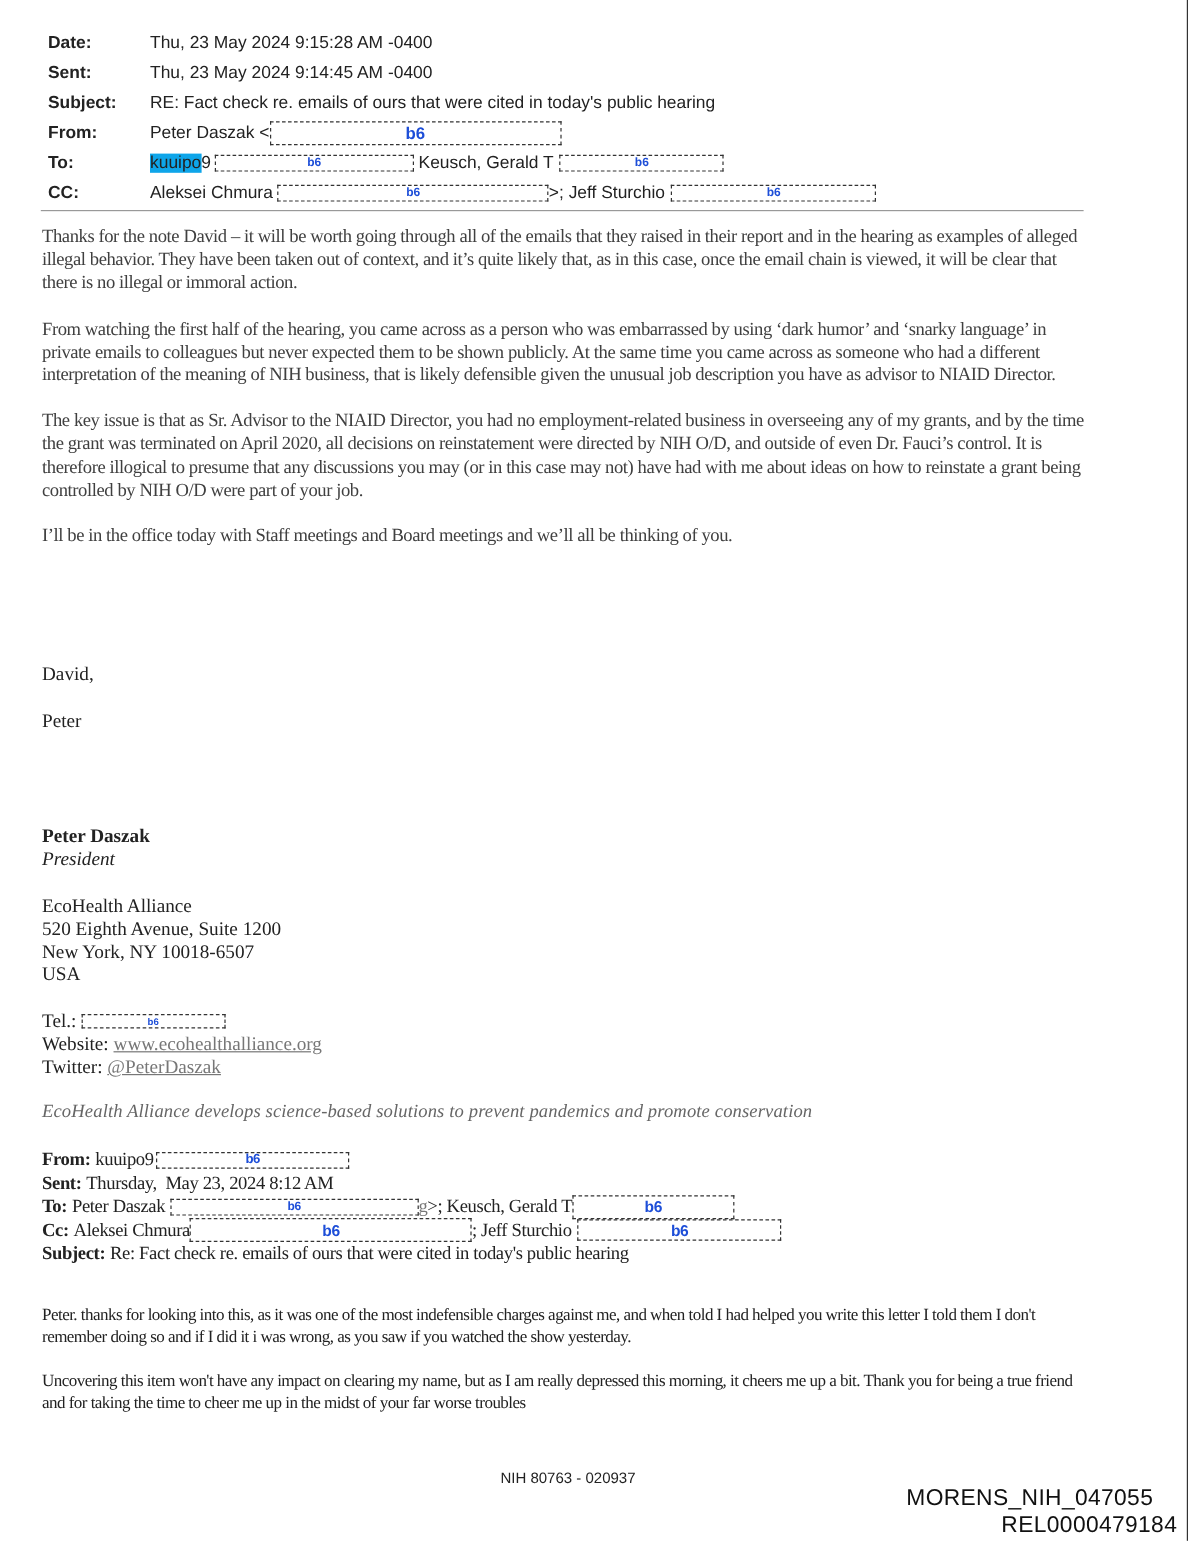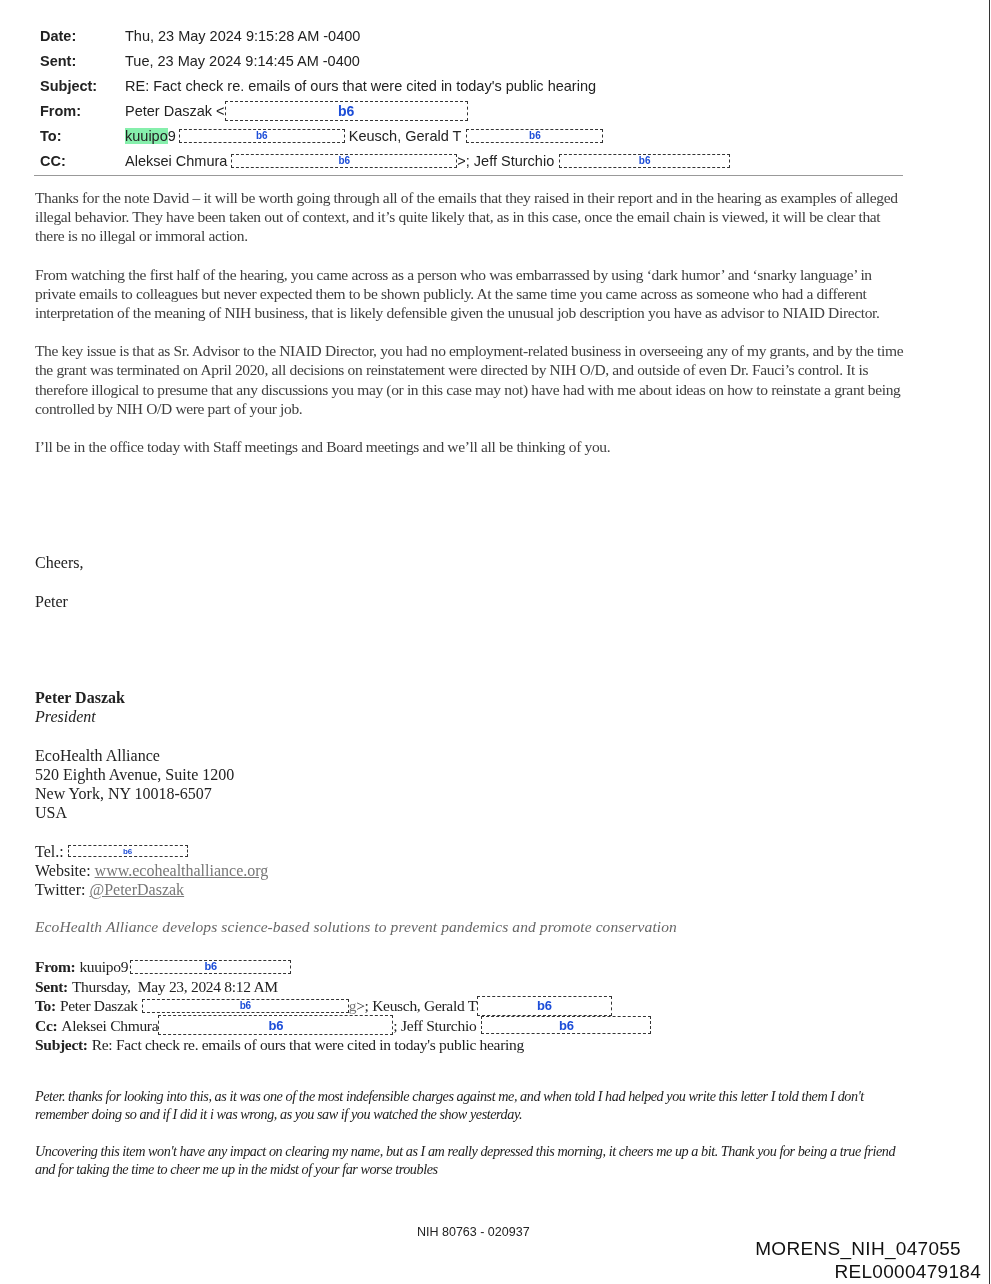--- a/index.html
+++ b/index.html
@@ -10,21 +10,21 @@
     .page-edge {
       position: absolute; left: 989px; top: 0; width: 1px; height: 1284px; background: #333;
     }
     .header {
       position: absolute; left: 40px; top: 23px;
       font-family: "Liberation Sans", sans-serif; font-size: 14.5px; color: #222;
     }
     .hrow { display: flex; align-items: center; height: 25px; white-space: nowrap; gap: 12px; }
     .hlabel { font-weight: bold; width: 73px; }
     .hval { display: flex; align-items: center; }
-    .hl { background: #86efac; }
+    .hl { background: #0ea5e9; }
     .redact {
       display: inline-flex; align-items: center; justify-content: center;
       border: 1px dashed #333; box-sizing: border-box; height: 17px;
       font-family: Liberation Sans, sans-serif; font-weight: bold; color: #1d4ed8;
       vertical-align: middle;
     }
     .r-sm { font-size: 10px; height: 14px; }
     .r-md { font-size: 13px; height: 18px; }
     .divider {
       position: absolute; left: 34px; top: 175px; width: 869px; height: 1px; background: #999;
@@ -50,21 +50,21 @@
       font-family: "Liberation Serif", serif; font-size: 15.5px; line-height: 19.5px;
       color: #222; letter-spacing: -0.3px;
     }
     .fwd .frow { display: flex; align-items: center; white-space: nowrap; height: 19.5px; }
     .fwd b { margin-right: 4px; }
     .fwd-body {
       position: absolute; left: 35px; width: 870px; top: 1087px;
       font-family: "Liberation Serif", serif; font-size: 14.2px; line-height: 18.3px;
       color: #222; letter-spacing: -0.45px;
     }
-    .fwd-body p { margin: 0; font-style: italic; }
+    .fwd-body p { margin: 0; }
     .footer-center {
       position: absolute; left: 417px; top: 1225px;
       font-family: "Liberation Sans", sans-serif; font-size: 12.5px; color: #222;
     }
     .bates1 {
       position: absolute; right: 30px; top: 1238px;
       font-family: "Liberation Sans", sans-serif; font-size: 19px; color: #111; letter-spacing: 0.3px;
     }
     .bates2 {
       position: absolute; right: 10px; top: 1261px;
@@ -76,21 +76,21 @@
 
 <div class="page-edge"></div>
 
 <div class="header">
   <div class="hrow">
     <span class="hlabel">Date:</span>
     <span class="hval">Thu, 23 May 2024 9:15:28 AM -0400</span>
   </div>
   <div class="hrow">
     <span class="hlabel">Sent:</span>
-    <span class="hval">Tue, 23 May 2024 9:14:45 AM -0400</span>
+    <span class="hval">Thu, 23 May 2024 9:14:45 AM -0400</span>
   </div>
   <div class="hrow">
     <span class="hlabel">Subject:</span>
     <span class="hval">RE: Fact check re. emails of ours that were cited in today's public hearing</span>
   </div>
   <div class="hrow">
     <span class="hlabel">From:</span>
     <span class="hval">
       <span>Peter Daszak &lt;</span>
       <span class="redact r-md" style="width:243px;height:20px;font-size:14px;">b6</span>
@@ -119,21 +119,21 @@
 
 <div class="divider"></div>
 
 <div class="body-text" style="top:188px;">
   <p>Thanks for the note David – it will be worth going through all of the emails that they raised in their report and in the hearing as examples of alleged illegal behavior. They have been taken out of context, and it’s quite likely that, as in this case, once the email chain is viewed, it will be clear that there is no illegal or immoral action.</p>
   <p style="margin-top:19px;">From watching the first half of the hearing, you came across as a person who was embarrassed by using ‘dark humor’ and ‘snarky language’ in private emails to colleagues but never expected them to be shown publicly.  At the same time you came across as someone who had a different interpretation of the meaning of NIH business, that is likely defensible given the unusual job description you have as advisor to NIAID Director.</p>
   <p style="margin-top:19px;">The key issue is that as Sr. Advisor to the NIAID Director, you had no employment-related business in overseeing any of my grants, and by the time the grant was terminated on April 2020, all decisions on reinstatement were directed by NIH O/D, and outside of even Dr. Fauci’s control. It is therefore illogical to presume that any discussions you may (or in this case may not) have had with me about ideas on how to reinstate a grant being controlled by NIH O/D were part of your job.</p>
   <p style="margin-top:19px;">I’ll be in the office today with Staff meetings and Board meetings and we’ll all be thinking of you.</p>
 </div>
 
-<div class="sig" style="top:553px;">Cheers,</div>
+<div class="sig" style="top:553px;">David,</div>
 <div class="sig" style="top:592px;">Peter</div>
 
 <div class="sig" style="top:688px;">
   <div style="font-weight:bold;">Peter Daszak</div>
   <div style="font-style:italic;">President</div>
   <div style="height:19px;"></div>
   <div>EcoHealth Alliance</div>
   <div>520 Eighth Avenue, Suite 1200</div>
   <div>New York, NY 10018-6507</div>
   <div>USA</div>

